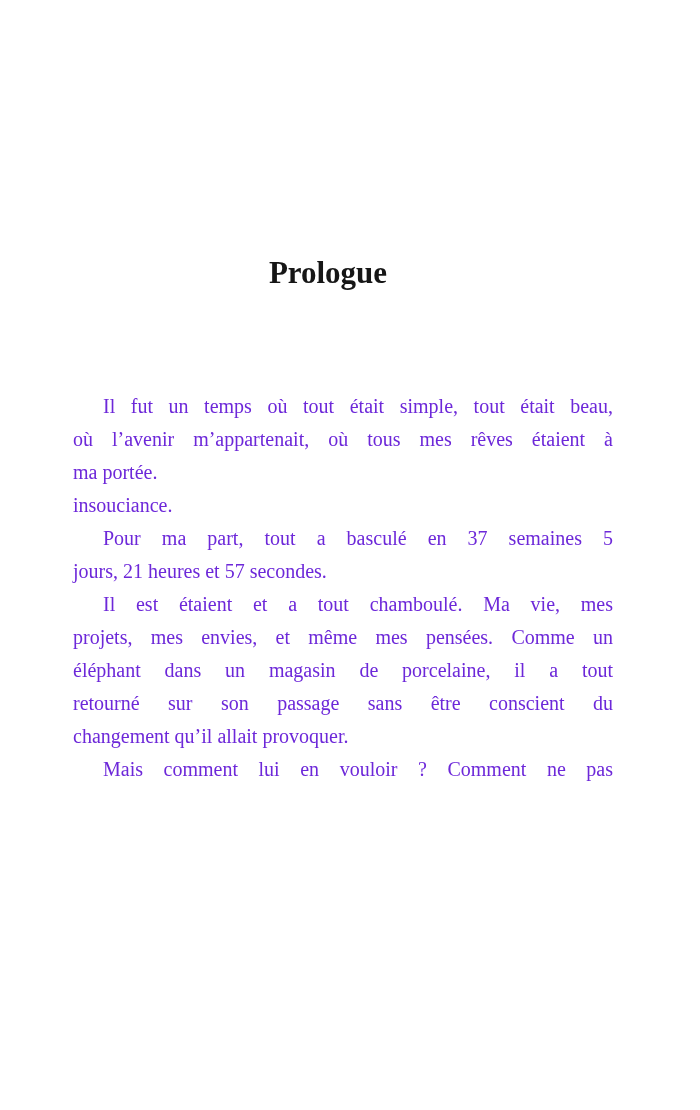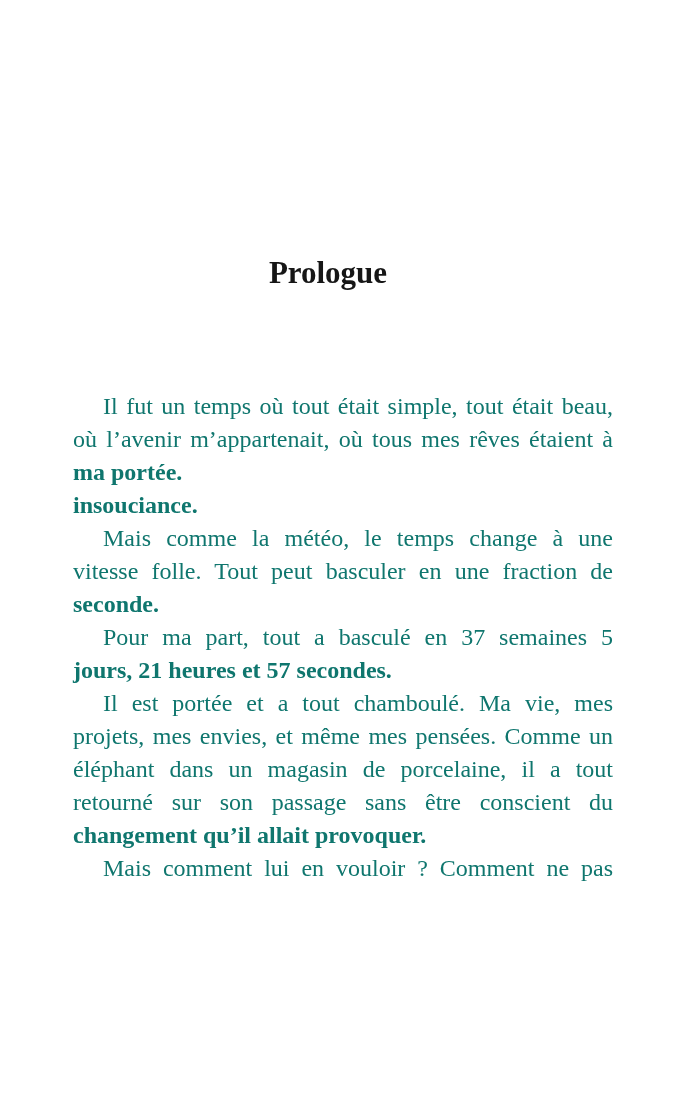--- a/index.html
+++ b/index.html
@@ -25,68 +25,62 @@
     font-weight: bold;
     font-size: 31px;
     line-height: 34px;
     color: #161616;
   }
   .body-text {
     position: absolute;
     top: 390px;
     left: 73px;
     width: 540px;
-    font-size: 24px;
+    font-size: 20px;
     line-height: 33px;
-    color: #0f766e;
+    color: #6d28d9;
   }
   .paragraph {
     margin: 0;
     padding: 0;
   }
   .line {
     height: 33px;
     text-align: justify;
     text-align-last: justify;
     text-justify: inter-word;
     white-space: nowrap;
   }
   .line.first {
     text-indent: 30px;
   }
   .line.plast {
     text-align-last: left;
-    font-weight: bold;
   }
 </style>
 </head>
 <body>
 
 <div class="page">
   <h1 class="chapter-title">Prologue</h1>
   <div class="body-text">
       <div class="paragraph">
         <div class="line first">Il fut un temps où tout était simple, tout était beau,</div>
         <div class="line">où l’avenir m’appartenait, où tous mes rêves étaient à</div>
         <div class="line plast">ma portée.</div>
       </div>
       <div class="paragraph">
         <div class="line plast">insouciance.</div>
       </div>
       <div class="paragraph">
-        <div class="line first">Mais comme la météo, le temps change à une</div>
-        <div class="line">vitesse folle. Tout peut basculer en une fraction de</div>
-        <div class="line plast">seconde.</div>
-      </div>
-      <div class="paragraph">
         <div class="line first">Pour ma part, tout a basculé en 37 semaines 5</div>
         <div class="line plast">jours, 21 heures et 57 secondes.</div>
       </div>
       <div class="paragraph">
-        <div class="line first">Il est portée et a tout chamboulé. Ma vie, mes</div>
+        <div class="line first">Il est étaient et a tout chamboulé. Ma vie, mes</div>
         <div class="line">projets, mes envies, et même mes pensées. Comme un</div>
         <div class="line">éléphant dans un magasin de porcelaine, il a tout</div>
         <div class="line">retourné sur son passage sans être conscient du</div>
         <div class="line plast">changement qu’il allait provoquer.</div>
       </div>
       <div class="paragraph">
         <div class="line first">Mais comment lui en vouloir&nbsp;? Comment ne pas</div>
       </div>
     </div>
 </div>

